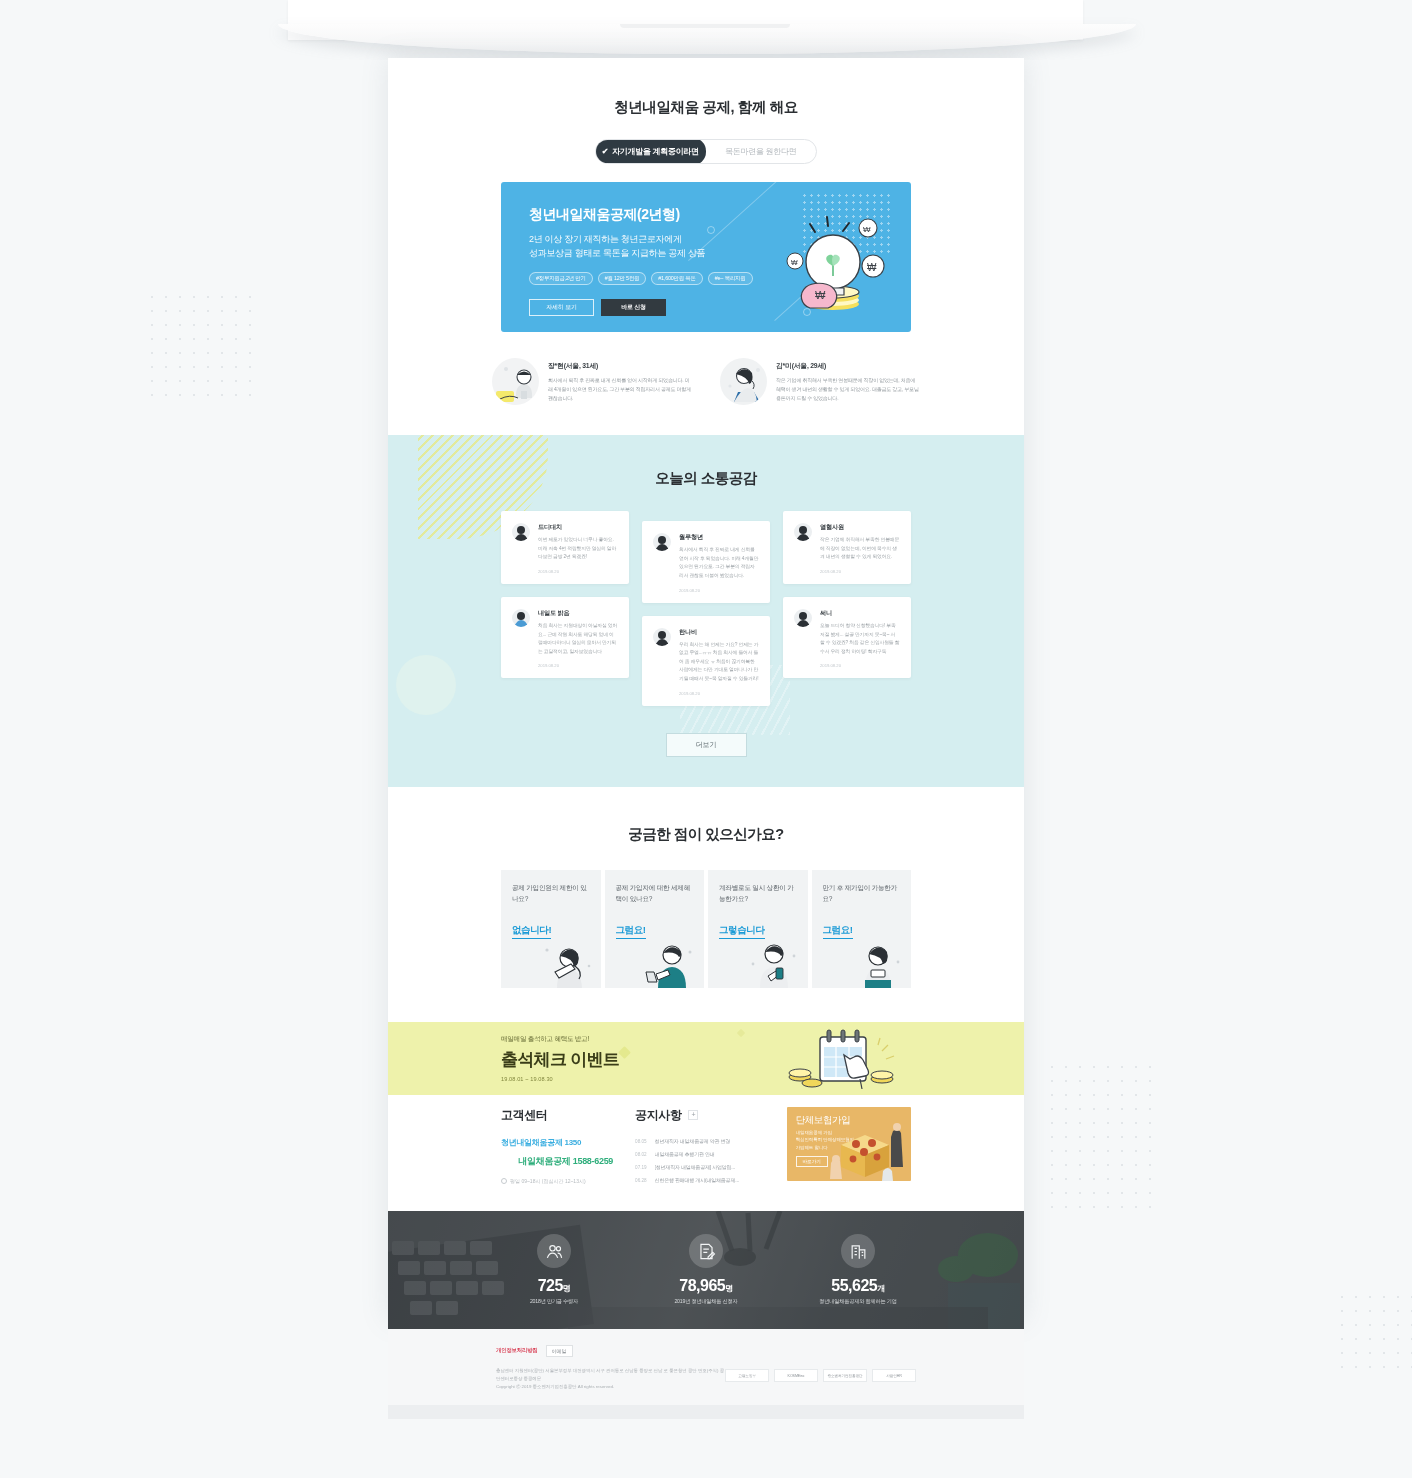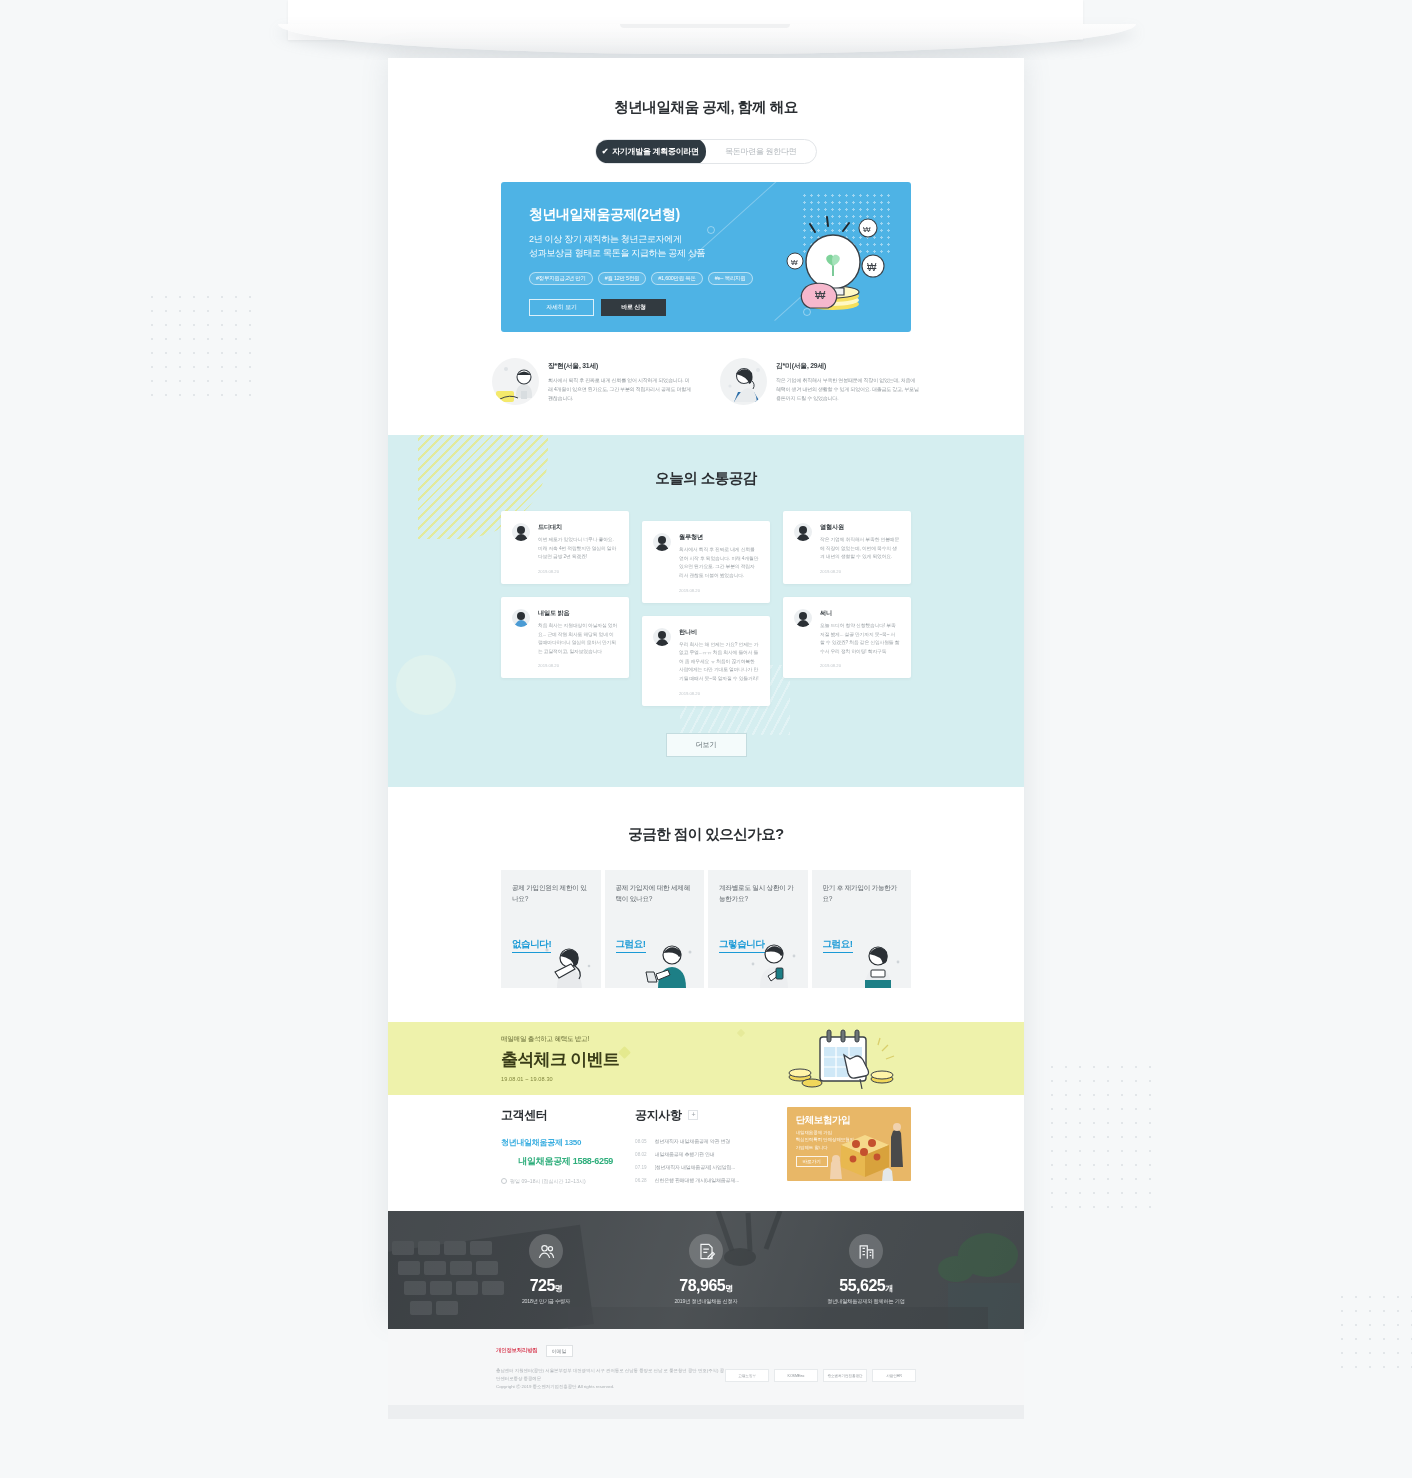--- a/index.html
+++ b/index.html
@@ -166,21 +166,21 @@
 
   
   #sec-faq { background:#fff; padding:38px 0 34px; }
   #faq-grid { margin:26px auto 0; width:410px; display:flex; gap:4px; }
   .faq-card {
     flex:1; height:118px; background:#f1f3f4; padding:13px 11px;
     position:relative; overflow:hidden; cursor:pointer;
   }
   .faq-q { font-size:6.6px; line-height:1.65; color:#5a6167; letter-spacing:-.25px; }
   .faq-a {
-    position:absolute; left:11px; top:68px;
+    position:absolute; left:11px; top:54px;
     font-size:9.5px; font-weight:bold; color:#1a9ad6;
     border-bottom:1px solid #1a9ad6; padding-bottom:1px; letter-spacing:-.4px;
   }
   .faq-illu { position:absolute; right:4px; bottom:0; width:62px; height:56px; }
 
   
   #sec-event {
     background:#eef2ab; height:73px; position:relative; overflow:hidden;
   }
   #event-text { position:absolute; left:113px; top:13px; }
@@ -209,38 +209,38 @@
     font-size:7px; line-height:8px; text-align:center; cursor:pointer;
   }
   .notice-list { margin-top:11px; }
   .notice-item { display:flex; gap:8px; padding:3.5px 0; cursor:pointer; }
   .n-date { flex:0 0 auto; font-size:4.6px; color:#bfc4c8; padding-top:.5px; }
   .n-title { font-size:5px; color:#8e949a; letter-spacing:-.2px; white-space:nowrap; overflow:hidden; text-overflow:ellipsis; }
   #promo-card {
     width:142px; height:74px; background:#e8b767; position:relative; overflow:hidden;
     border-radius:1px; cursor:pointer;
   }
-  .pc-title { position:absolute; left:9px; top:7px; font-size:9.5px; font-weight:bold; color:#fff; letter-spacing:-.4px;text-align:center; }
+  .pc-title { position:absolute; left:9px; top:7px; font-size:9.5px; font-weight:normal; color:#fff; letter-spacing:-.4px;text-align:center; }
   .pc-desc  { position:absolute; left:9px; top:22px; font-size:4.4px; line-height:1.75; color:#fff; opacity:.95; }
   .pc-btn {
     position:absolute; left:9px; top:49px; width:32px; height:11px;
     border:.8px solid rgba(255,255,255,.85); color:#fff; font-size:4.6px;
     display:flex; align-items:center; justify-content:center;
   }
   #promo-illu { position:absolute; right:2px; bottom:0; width:86px; height:62px; }
 
   
   #sec-stats {
     height:118px; position:relative; overflow:hidden;
     background:linear-gradient(110deg,#3f4347 0%,#4a4e52 28%,#5a5e61 48%,#454a4e 70%,#3b4043 100%);
   }
   #stats-photo { position:absolute; inset:0; opacity:.55; }
   #stats-row {
     position:relative; z-index:2; margin:0 auto; width:420px; height:118px;
-    display:flex; align-items:center; justify-content:space-between; gap:52px;
+    display:flex; align-items:center; justify-content:center; gap:52px;
   }
   .stat { width:100px; text-align:center; }
   .stat-ico {
     width:34px; height:34px; border-radius:50%; margin:0 auto;
     background:rgba(255,255,255,.19);
     display:flex; align-items:center; justify-content:center;
   }
   .stat-num { margin-top:9px; font-size:16px; font-weight:bold; color:#fff; letter-spacing:-.5px; }
   .stat-num em { font-size:8px; font-style:normal; font-weight:bold; }
   .stat-lbl { margin-top:3px; font-size:5.2px; color:#d8dbdd; letter-spacing:-.2px; }

